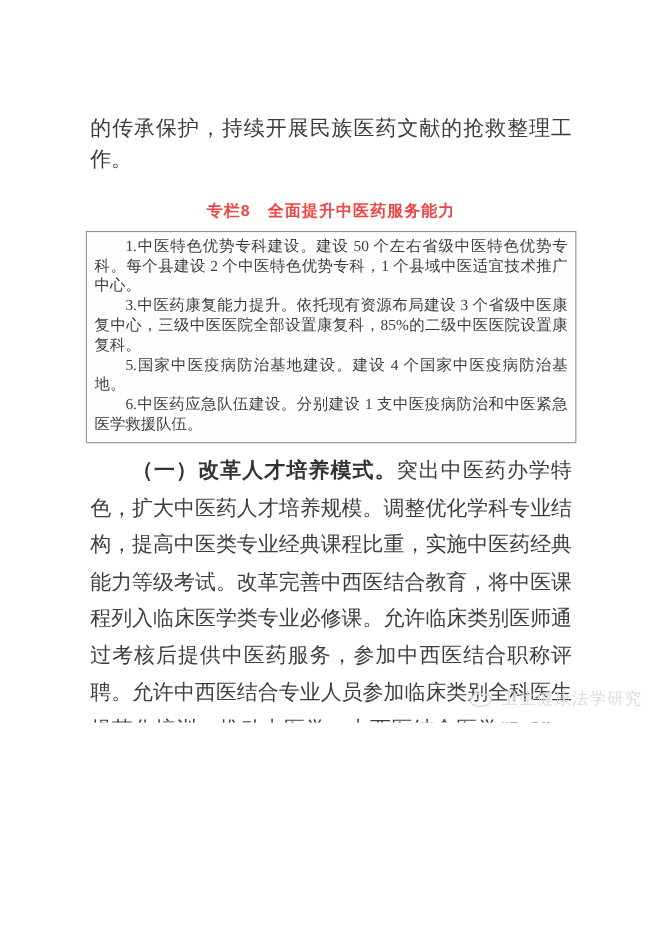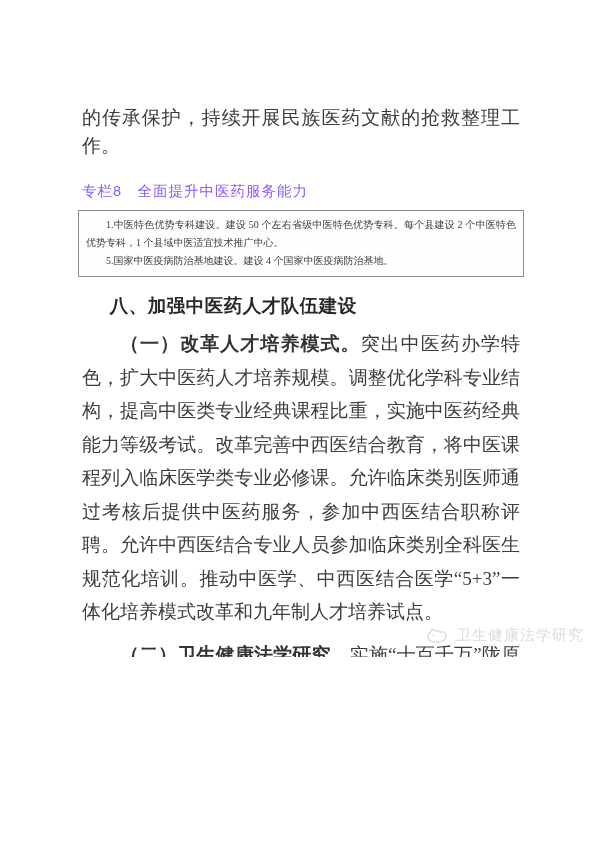--- a/index.html
+++ b/index.html
@@ -20,31 +20,32 @@
   }
   .cont-line {
     margin: 104px 0 0 0;
     font-size: 19px;
     line-height: 28px;
     text-align: justify;
     color: #3b3b3b;
   }
   .panel-title {
     margin: 22px 0 9px 0;
+    text-align: center;
     font-family: "Liberation Sans", "DejaVu Sans", sans-serif;
-    font-weight: normal;
+    font-weight: bold;
     font-size: 14.5px;
-    color: #8b5cf6;
+    color: #ef4444;
     letter-spacing: 1px;
   }
   .panel {
     border: 1px solid #8f8f8f;
     margin: 0 -4px;
     padding: 5px 7px 6px 7px;
-    font-size: 10px;
+    font-size: 14px;
     line-height: 18px;
     text-align: justify;
     color: #3c3c3c;
     background: #fefefe;
   }
   .panel p { margin: 0; text-indent: 2em; }
   .section-heading {
     margin: 16px 0 0 0;
     font-family: "Liberation Sans", "DejaVu Sans", sans-serif;
     font-weight: bold;
@@ -85,24 +86,25 @@
 
 <div class="page">
   <div class="content">
 
     <p class="cont-line">的传承保护，持续开展民族医药文献的抢救整理工作。</p>
 
     <div class="panel-title">专栏8　全面提升中医药服务能力</div>
 
     <div class="panel">
       <p>1.中医特色优势专科建设。建设 50 个左右省级中医特色优势专科。每个县建设 2 个中医特色优势专科，1 个县域中医适宜技术推广中心。</p>
+      <p>3.中医药康复能力提升。依托现有资源布局建设 3 个省级中医康复中心，三级中医医院全部设置康复科，85%的二级中医医院设置康复科。</p>
       <p>5.国家中医疫病防治基地建设。建设 4 个国家中医疫病防治基地。</p>
+      <p>6.中医药应急队伍建设。分别建设 1 支中医疫病防治和中医紧急医学救援队伍。</p>
     </div>
 
-    <h2 class="section-heading">八、加强中医药人才队伍建设</h2>
 
     <p class="para">
       <span class="lead">（一）改革人才培养模式。</span><span>突出中医药办学特色，扩大中医药人才培养规模。调整优化学科专业结构，提高中医类专业经典课程比重，实施中医药经典能力等级考试。改革完善中西医结合教育，将中医课程列入临床医学类专业必修课。允许临床类别医师通过考核后提供中医药服务，参加中西医结合职称评聘。允许中西医结合专业人员参加临床类别全科医生规范化培训。推动中医学、中西医结合医学“5+3”一体化培养模式改革和九年制人才培养试点。</span>
     </p>
 
     <p class="para">
       <span class="lead">（二）卫生健康法学研究。</span><span>实施“十百千万”陇原中医药人才培养计划，全面加强中医药人才培养。倡导“读经典、多临床、拜名师”活动，开展不同层级的中医药师承教育工作。适度扩大中医全科医生、农村订单定向免费医学生培养规模，</span>
     </p>
 
   </div>

